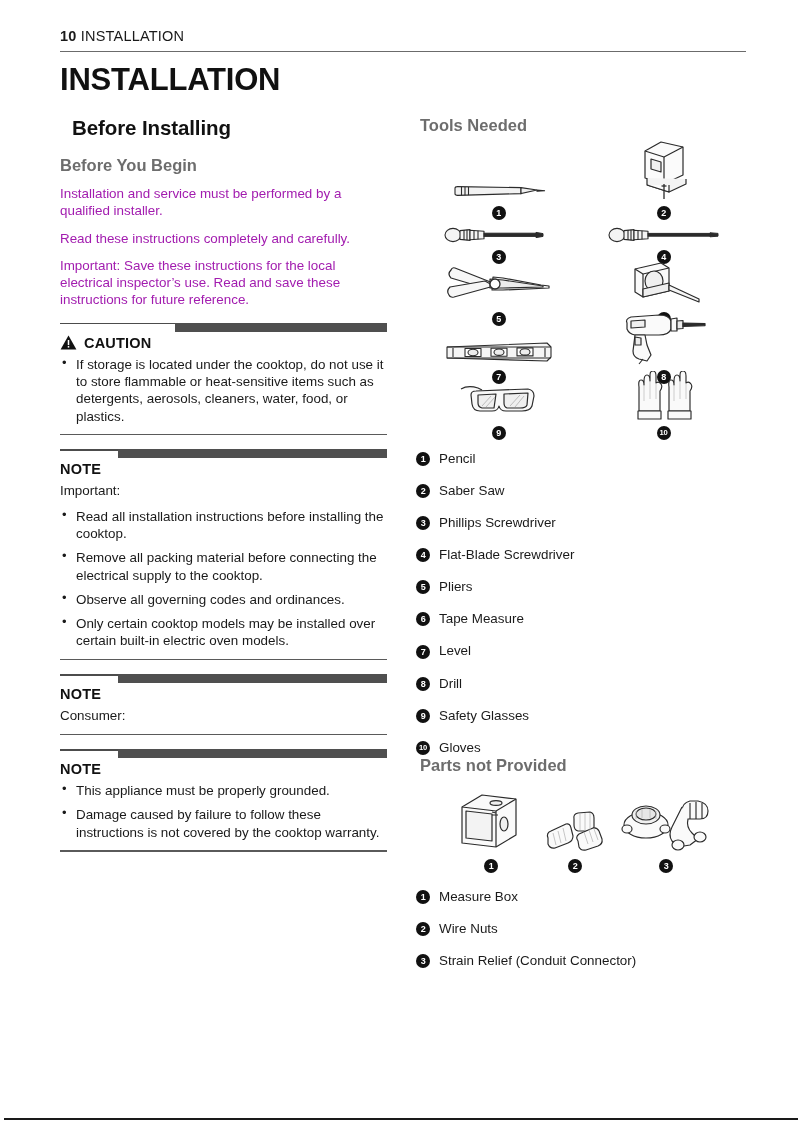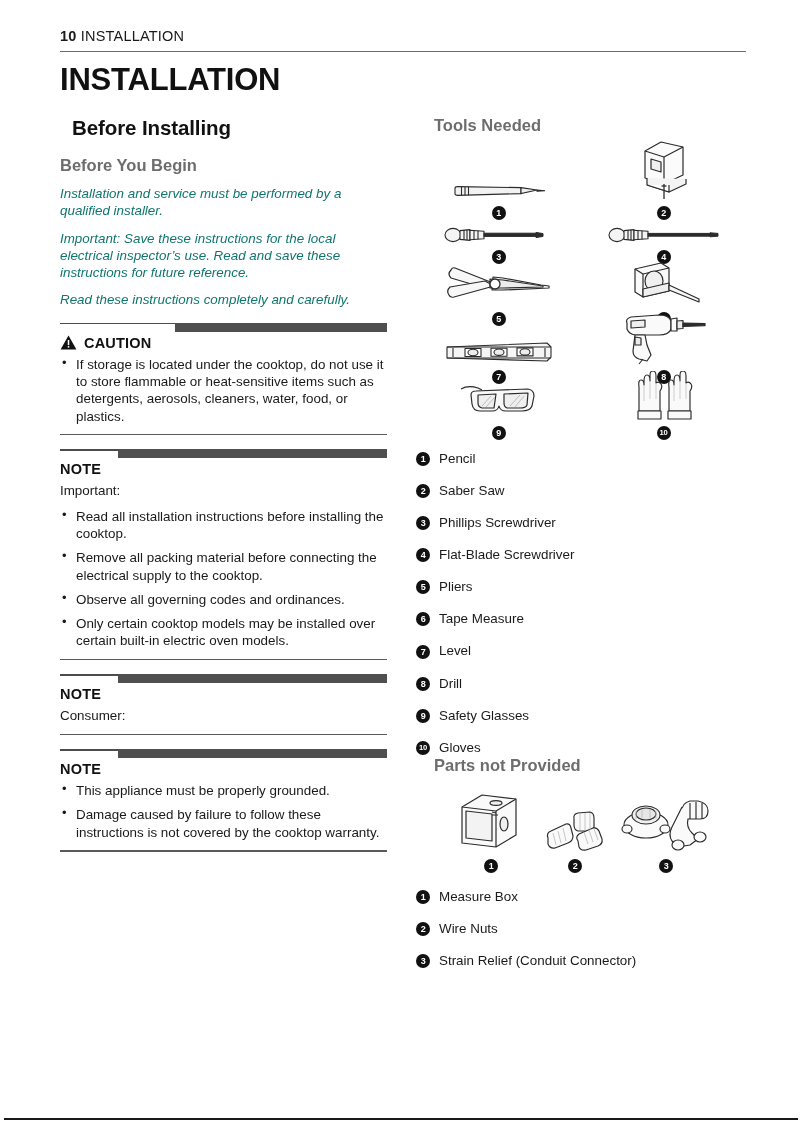--- a/index.html
+++ b/index.html
@@ -84,29 +84,28 @@
     color: #111;
     letter-spacing: -0.1px;
   }
   h3.sub-title {
     margin: 0 0 10px 0;
     font-size: 16.5px;
     font-weight: bold;
     color: #6d6d6d;
   }
   h3.sub-title.right {
-    margin: 0 0 8px 18px;
+    margin: 0 0 8px 4px;
   }
 
   p.body {
     margin: 0 0 10px 0;
     font-size: 13.4px;
     line-height: 1.29;
-    color: #0f766e;
-    font-style: italic;
+    color: #a21caf;
   }
 
   
   .admon {
     margin-top: 14px;
     margin-bottom: 4px;
     position: relative;
   }
   .admon-bar {
     position: relative;
@@ -276,22 +275,22 @@
   <div class="head-rule"></div>
 
   <div class="chapter">INSTALLATION</div>
 
   <div class="col-left">
 
     <h2 class="sec-title">Before Installing</h2>
     <h3 class="sub-title">Before You Begin</h3>
 
     <p class="body">Installation and service must be performed by a qualified installer.</p>
+    <p class="body">Read these instructions completely and carefully.</p>
     <p class="body">Important: Save these instructions for the local electrical inspector’s use. Read and save these instructions for future reference.</p>
-    <p class="body">Read these instructions completely and carefully.</p>
 
     <div class="admon">
       <div class="admon-bar">
         <div class="thin" style="width:120px;"></div>
         <div class="thick" style="width:212px;"></div>
       </div>
       <div class="admon-label">
         <span class="warn-tri">
           <svg width="17" height="15" viewBox="0 0 17 15">
             <polygon points="8.5,0.6 16.4,14.4 0.6,14.4" fill="#111"></polygon>

